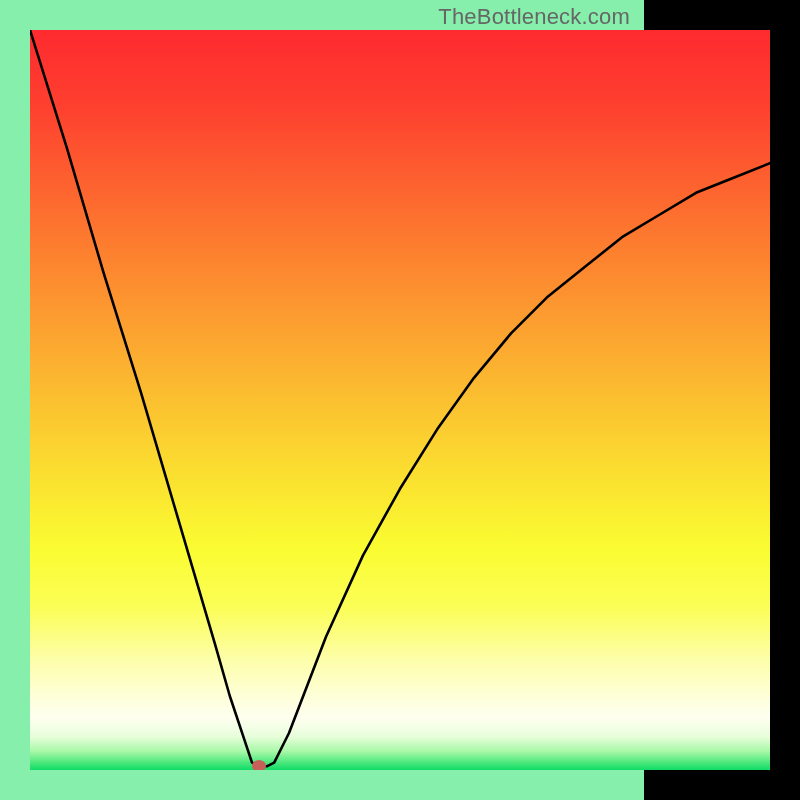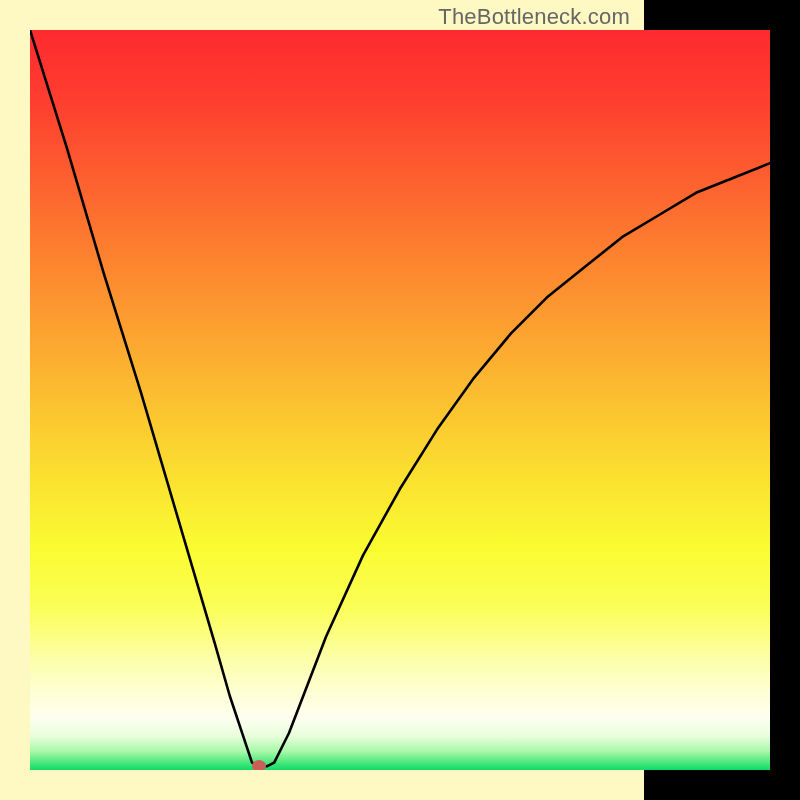--- a/index.html
+++ b/index.html
@@ -8,21 +8,21 @@
     width: 800px;
     height: 800px;
     background: #000;
     font-family: Arial, Helvetica, sans-serif;
     overflow: hidden;
   }
   .frame {
     position: relative;
     width: 644px;
     height: 800px;
-    background: #fef9c3;
+    background: #86efac;
   }
   .watermark {
     position: absolute;
     top: 4px;
     right: 14px;
     color: #666;
     font-size: 22px;
     letter-spacing: 0.2px;
     z-index: 3;
   }

